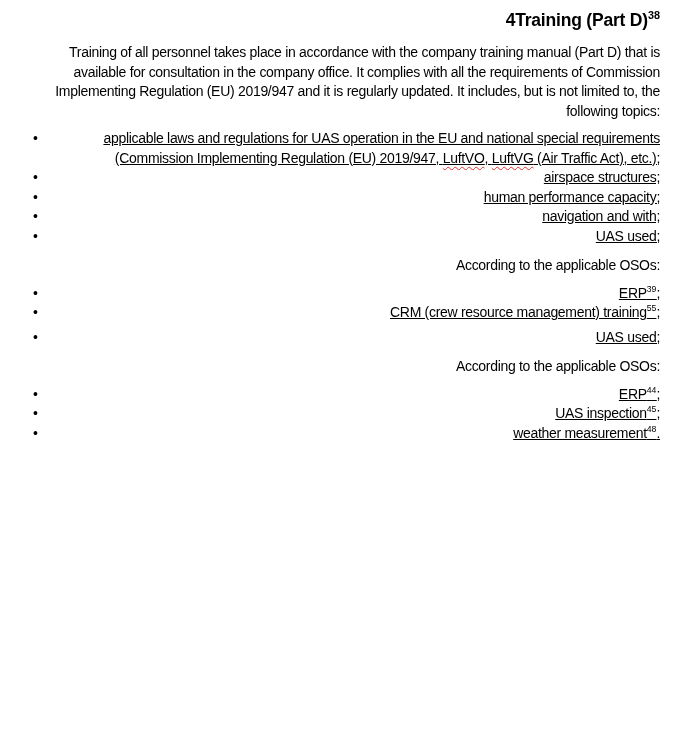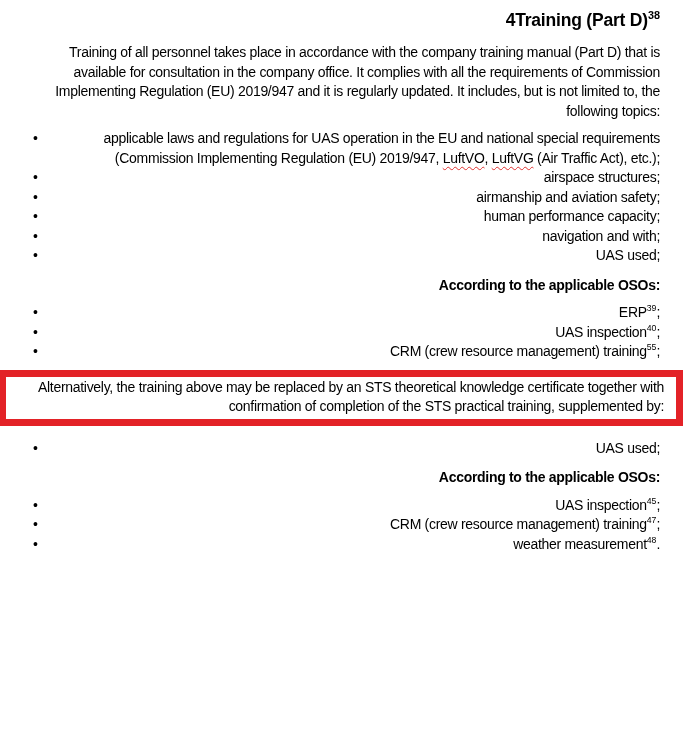--- a/index.html
+++ b/index.html
@@ -41,30 +41,31 @@
   p.para { margin: 0 0 8px 0; }
 
   ul.blist {
     list-style: none;
     margin: 0 0 10px 0;
     padding: 0;
   }
   ul.blist li {
     position: relative;
     padding-left: 42px;
+    text-decoration: underline;
   }
   ul.blist li::before {
     content: "\2022";
     position: absolute;
     left: 6px;
     top: 0;
   }
   ul.tight { margin-bottom: 5px; }
 
-  .oso-intro { margin: 0; font-weight: bold; }
+  .oso-intro { margin: 0; }
   .oso-block { margin-bottom: 0; }
 
   .wavy {
     text-decoration: underline;
     text-decoration-style: wavy;
     text-decoration-color: var(--spellcheck);
     text-decoration-thickness: 1px;
     text-underline-offset: 3px;
     text-decoration-skip-ink: none;
   }
@@ -87,46 +88,41 @@
 
   <h1>
     <span class="h-num">4</span><span>Training (Part D)</span><sup class="fn">38</sup>
   </h1>
 
   <p class="para">Training of all personnel takes place in accordance with the company training manual (Part D) that is available for consultation in the company office. It complies with all the requirements of Commission Implementing Regulation (EU) 2019/947 and it is regularly updated. It includes, but is not limited to, the following topics:</p>
 
   <ul class="blist">
     <li><span>applicable laws and regulations for UAS operation in the EU and national special requirements (Commission Implementing Regulation (EU) 2019/947, </span><span class="wavy">LuftVO</span><span>, </span><span class="wavy">LuftVG</span><span> (Air Traffic Act), etc.);</span></li>
     <li>airspace structures;</li>
-    <li>airmanship and aviation safety;</li>
     <li>human performance capacity;</li>
     <li>navigation and with;</li>
     <li>UAS used;</li>
   </ul>
 
   <div class="oso-block">
     <p class="para oso-intro">According to the applicable OSOs:</p>
     <ul class="blist tight">
       <li><span>ERP</span><sup class="fn">39</sup><span>;</span></li>
-      <li><span>UAS inspection</span><sup class="fn">40</sup><span>;</span></li>
       <li><span>CRM (crew resource management) training</span><sup class="fn">55</sup><span>;</span></li>
     </ul>
   </div>
 
-  <div class="redbox">
-    <p>Alternatively, the training above may be replaced by an STS theoretical knowledge certificate together with confirmation of completion of the STS practical training, supplemented by:</p>
-  </div>
 
   <ul class="blist after-box-list">
     <li>UAS used;</li>
   </ul>
 
   <div class="oso-block gap-before">
     <p class="para oso-intro">According to the applicable OSOs:</p>
     <ul class="blist tight">
+      <li><span>ERP</span><sup class="fn">44</sup><span>;</span></li>
       <li><span>UAS inspection</span><sup class="fn">45</sup><span>;</span></li>
-      <li><span>CRM (crew resource management) training</span><sup class="fn">47</sup><span>;</span></li>
       <li><span>weather measurement</span><sup class="fn">48</sup><span>.</span></li>
     </ul>
   </div>
 
 
 </div>
 
 </body></html>

